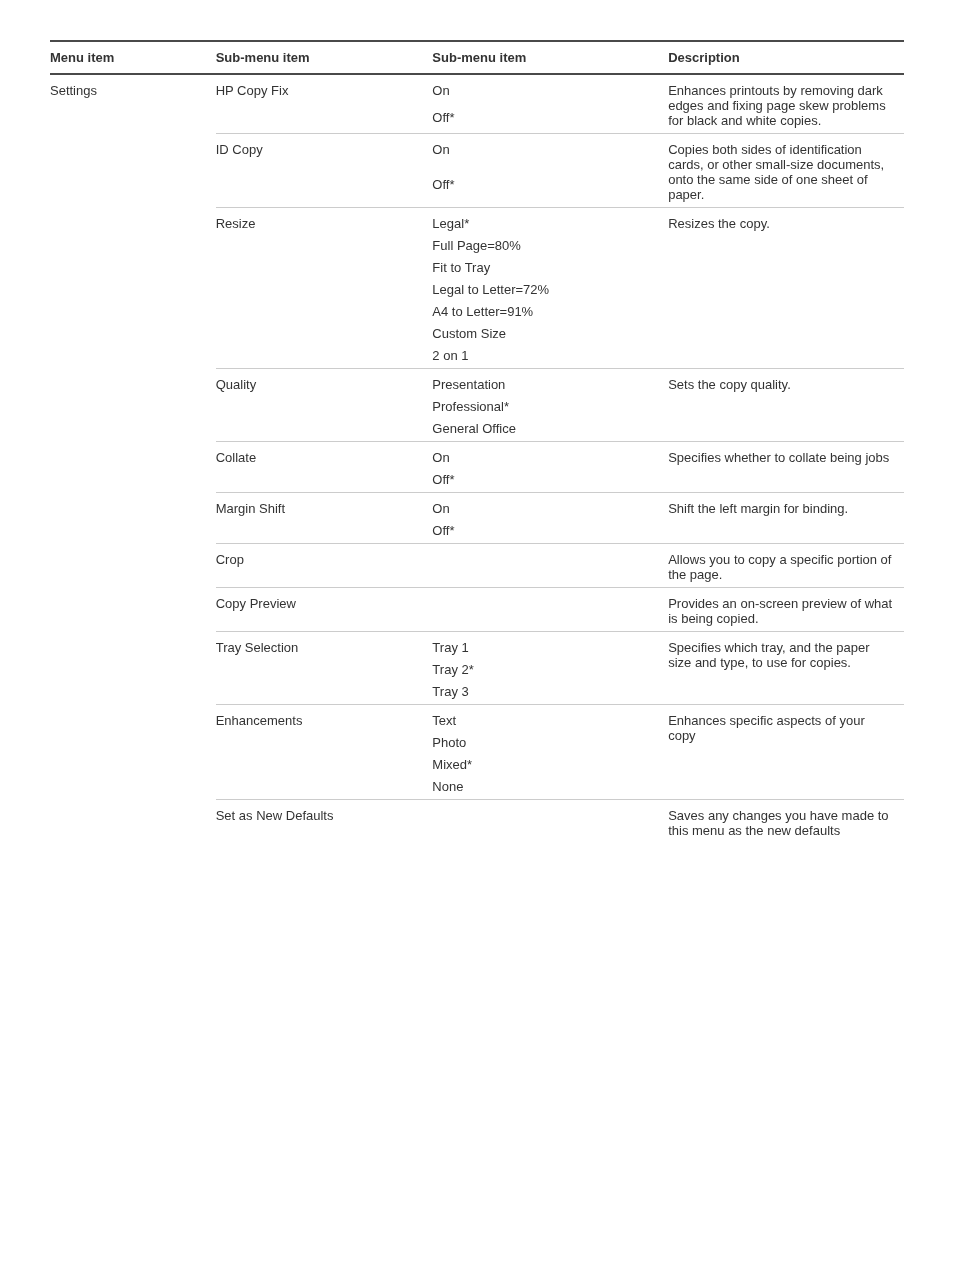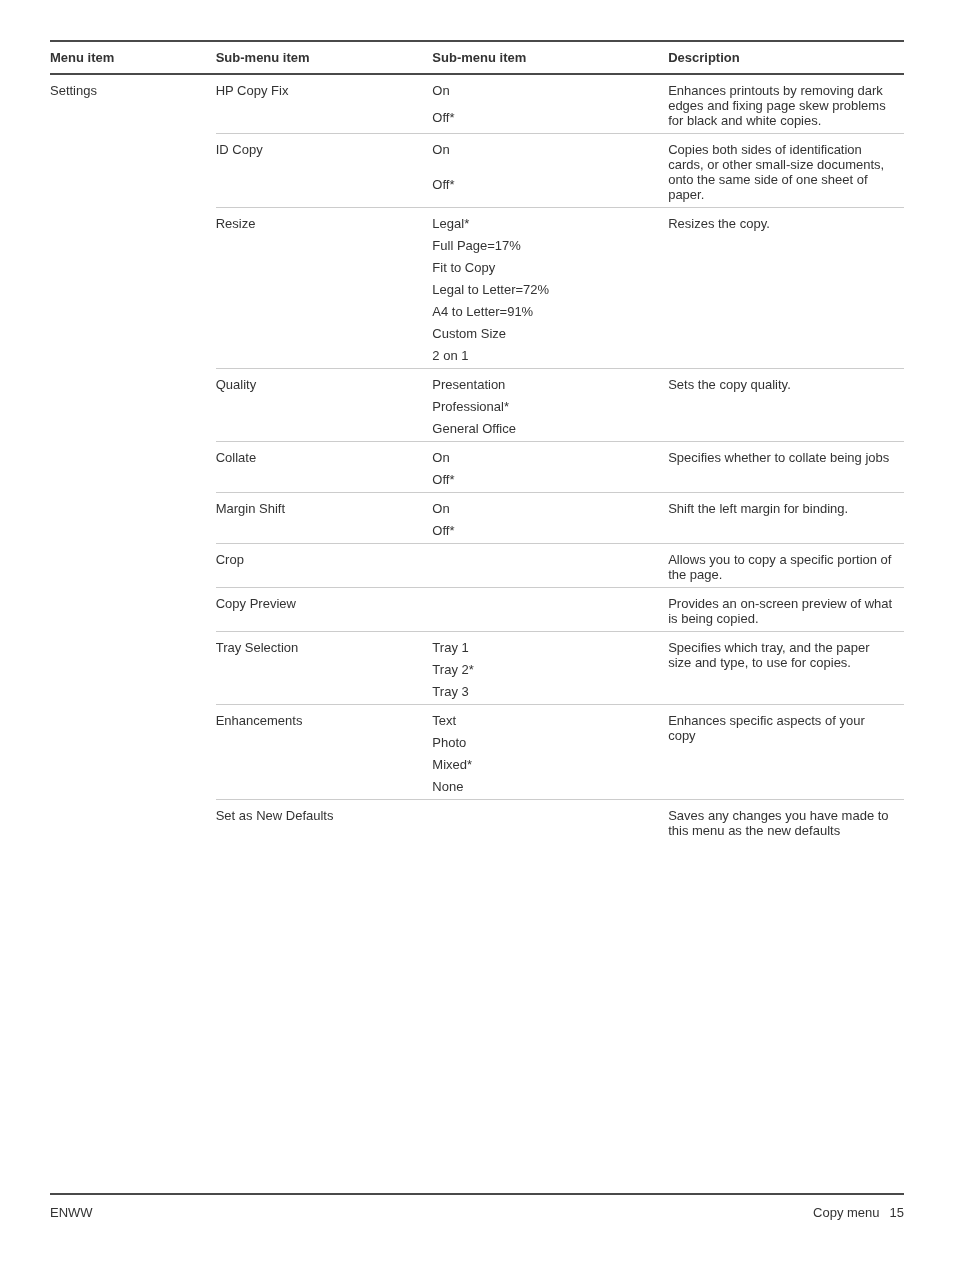--- a/index.html
+++ b/index.html
@@ -150,24 +150,24 @@
         </tr>
         <tr class="continue-row">
           <td class="sub-item-color">Off*</td>
         </tr>
         <tr class="section-row">
           <td rowspan="7" class="sub-item-color">Resize</td>
           <td class="sub-item-color">Legal*</td>
           <td rowspan="7">Resizes the copy.</td>
         </tr>
         <tr class="continue-row">
-          <td class="sub-item-color">Full Page=17%</td>
-        </tr>
-        <tr class="continue-row">
-          <td class="sub-item-color">Fit to Copy</td>
+          <td class="sub-item-color">Full Page=80%</td>
+        </tr>
+        <tr class="continue-row">
+          <td class="sub-item-color">Fit to Tray</td>
         </tr>
         <tr class="continue-row">
           <td class="sub-item-color">Legal to Letter=72%</td>
         </tr>
         <tr class="continue-row">
           <td class="sub-item-color">A4 to Letter=91%</td>
         </tr>
         <tr class="continue-row">
           <td class="sub-item-color">Custom Size</td>
         </tr>
@@ -237,21 +237,14 @@
           <td class="sub-item-color">None</td>
         </tr>
         <tr class="section-row">
           <td class="sub-item-color">Set as New Defaults</td>
           <td></td>
           <td>Saves any changes you have made to this menu as the new defaults</td>
         </tr>
       </tbody>
   </table>
 
-  <div class="page-footer">
-    <span class="footer-left">ENWW</span>
-    <div class="footer-right">
-      <span>Copy menu</span>
-      <span class="footer-page-num">15</span>
-    </div>
-  </div>
 
 </div>
 
 </body></html>

